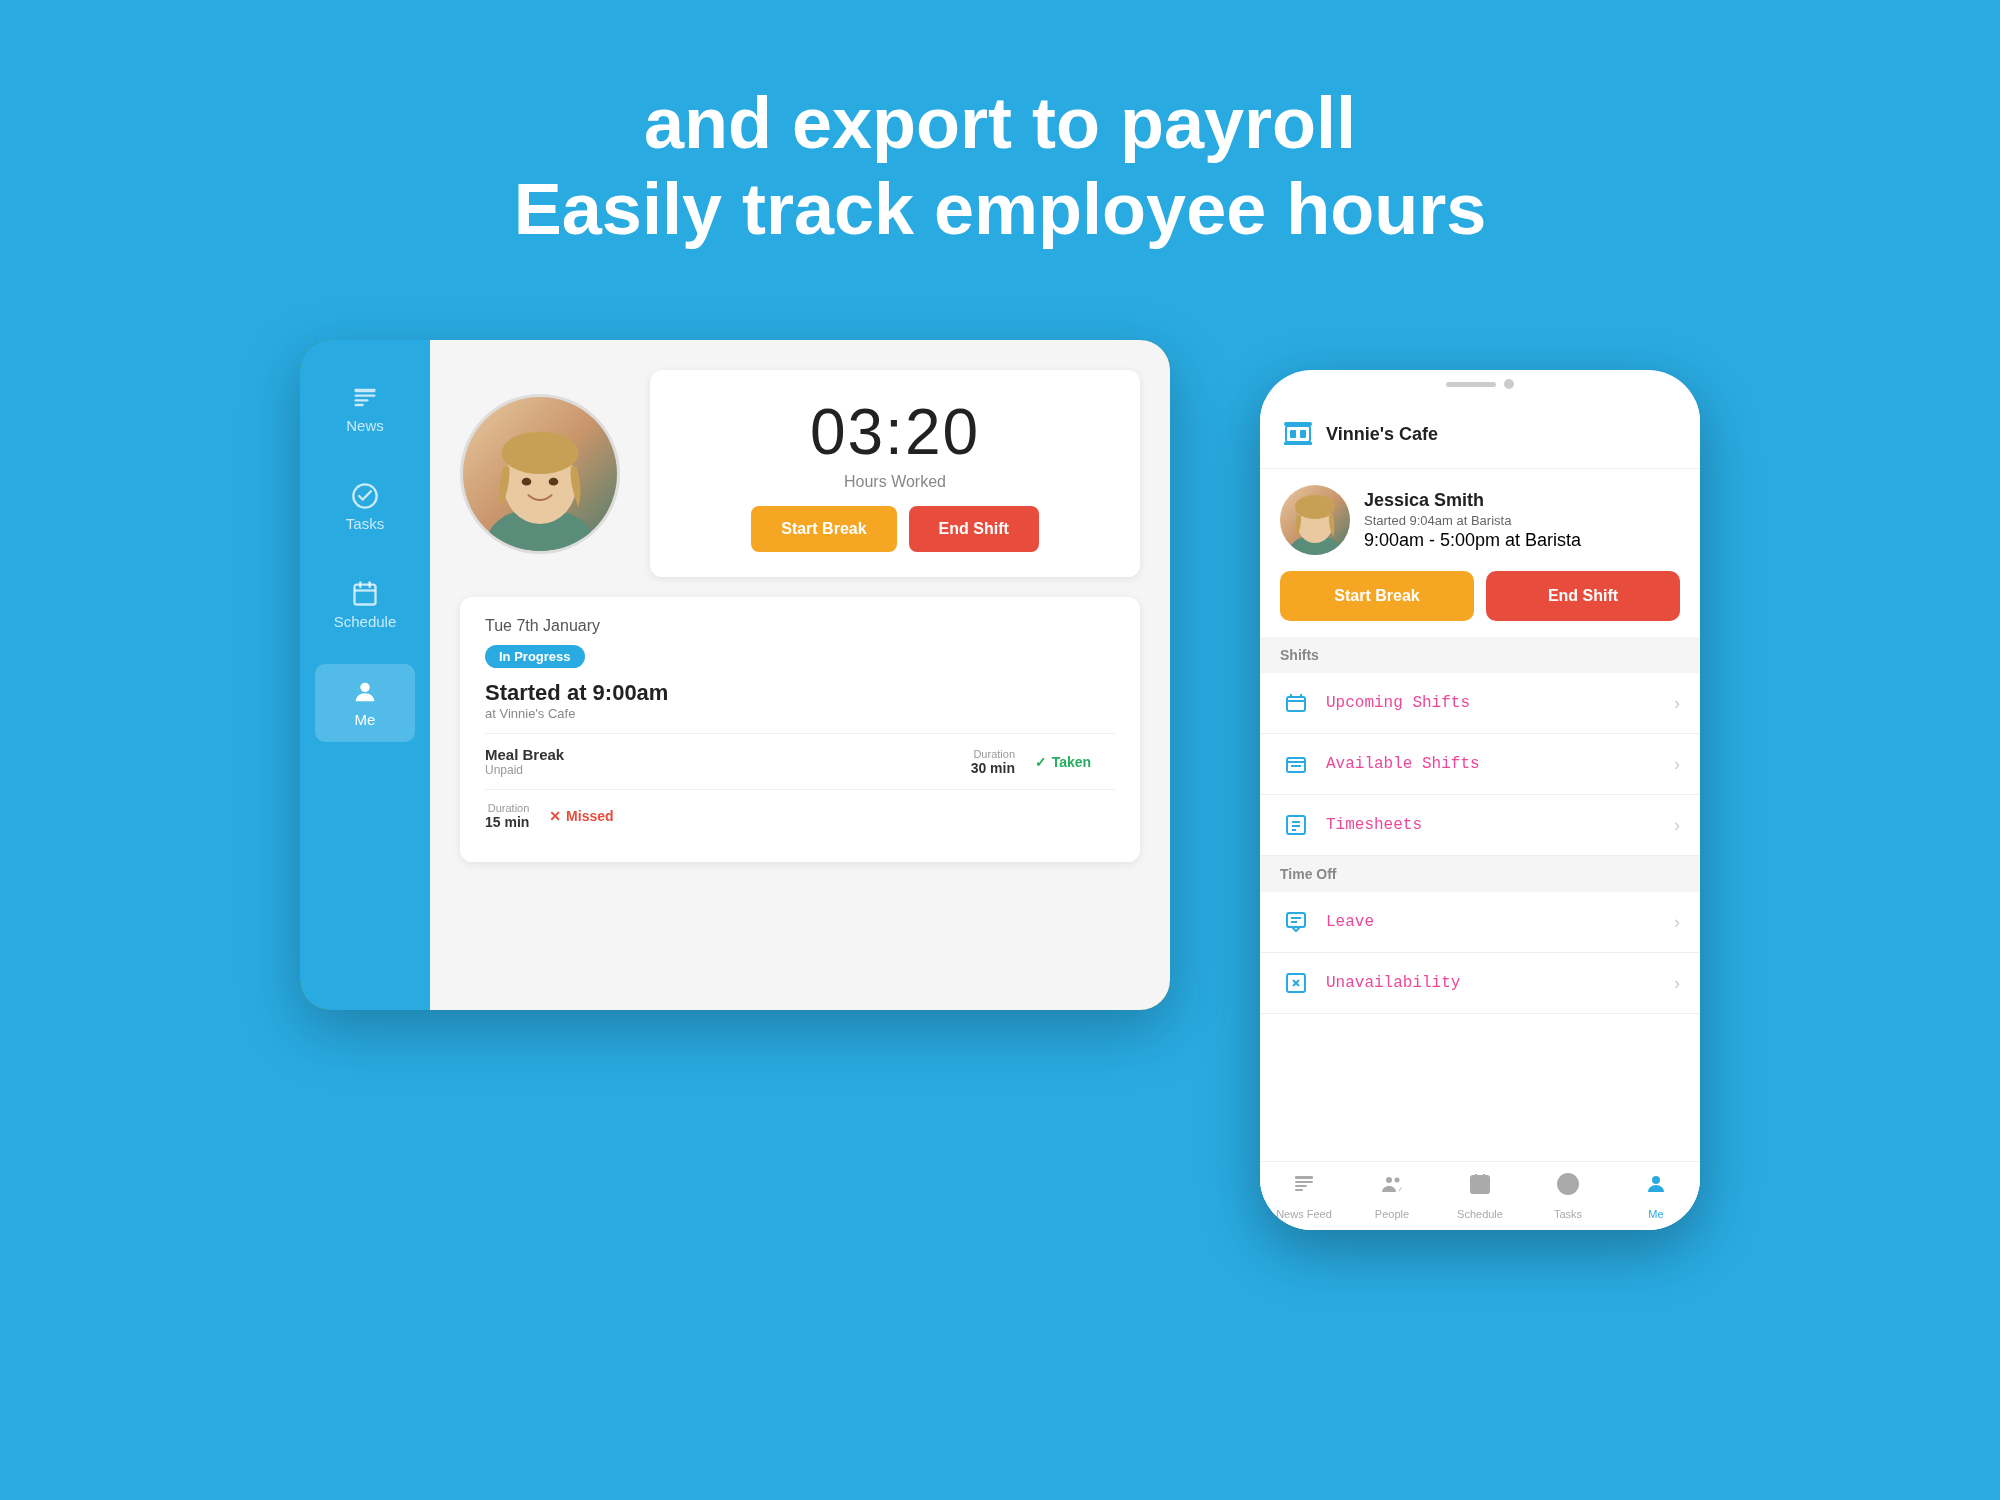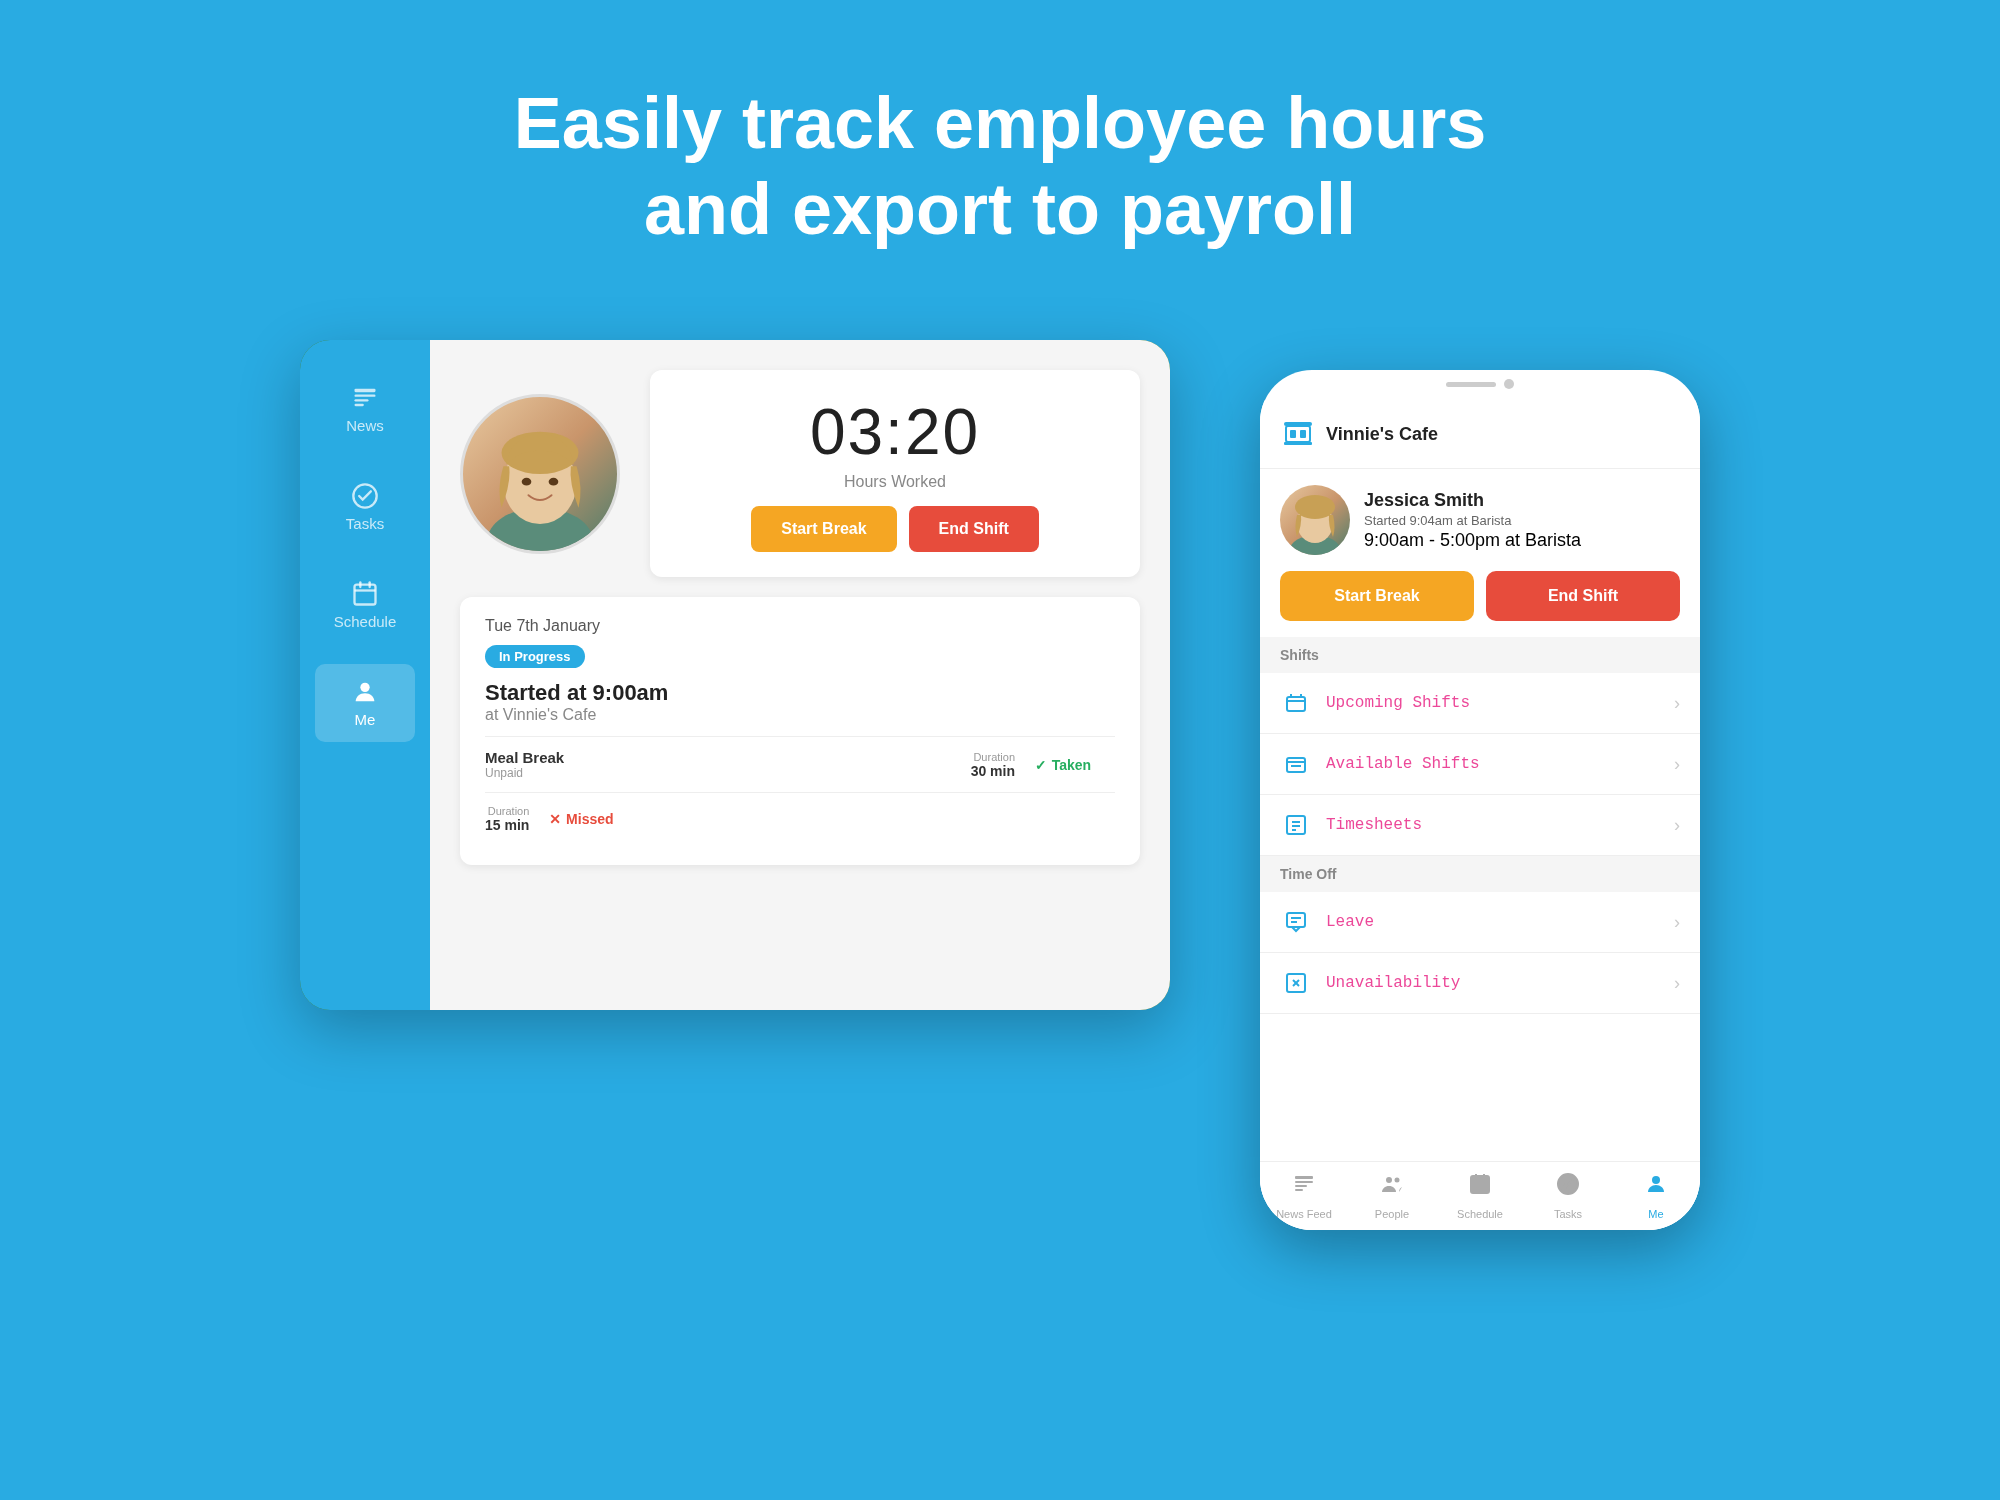--- a/index.html
+++ b/index.html
@@ -189,21 +189,21 @@
       margin-bottom: 12px;
     }
 
     .started-text {
       font-size: 22px;
       font-weight: 700;
       color: #222;
     }
 
     .started-sub {
-      font-size: 16px;
+      font-size: 13px;
       color: #888;
       margin-bottom: 12px;
     }
 
     .break-row {
       display: flex;
       align-items: center;
       padding: 12px 0;
       border-top: 1px solid #eee;
     }
@@ -460,22 +460,22 @@
     .phone-nav-item svg {
       width: 24px;
       height: 24px;
       fill: currentColor;
     }
   </style>
 </head>
 <body>
 
 <div class="headline">
+  <div>and export to payroll</div>
   <div>Easily track employee hours</div>
-  <div>and export to payroll</div>
 </div>
 
 <div class="devices">
 
   <div class="tablet">
 
     <div class="tablet-sidebar">
       <div class="sidebar-item">
         <svg viewBox="0 0 24 24" xmlns="http://www.w3.org/2000/svg">
           <rect x="3" y="4" width="18" height="3" rx="1"></rect>

